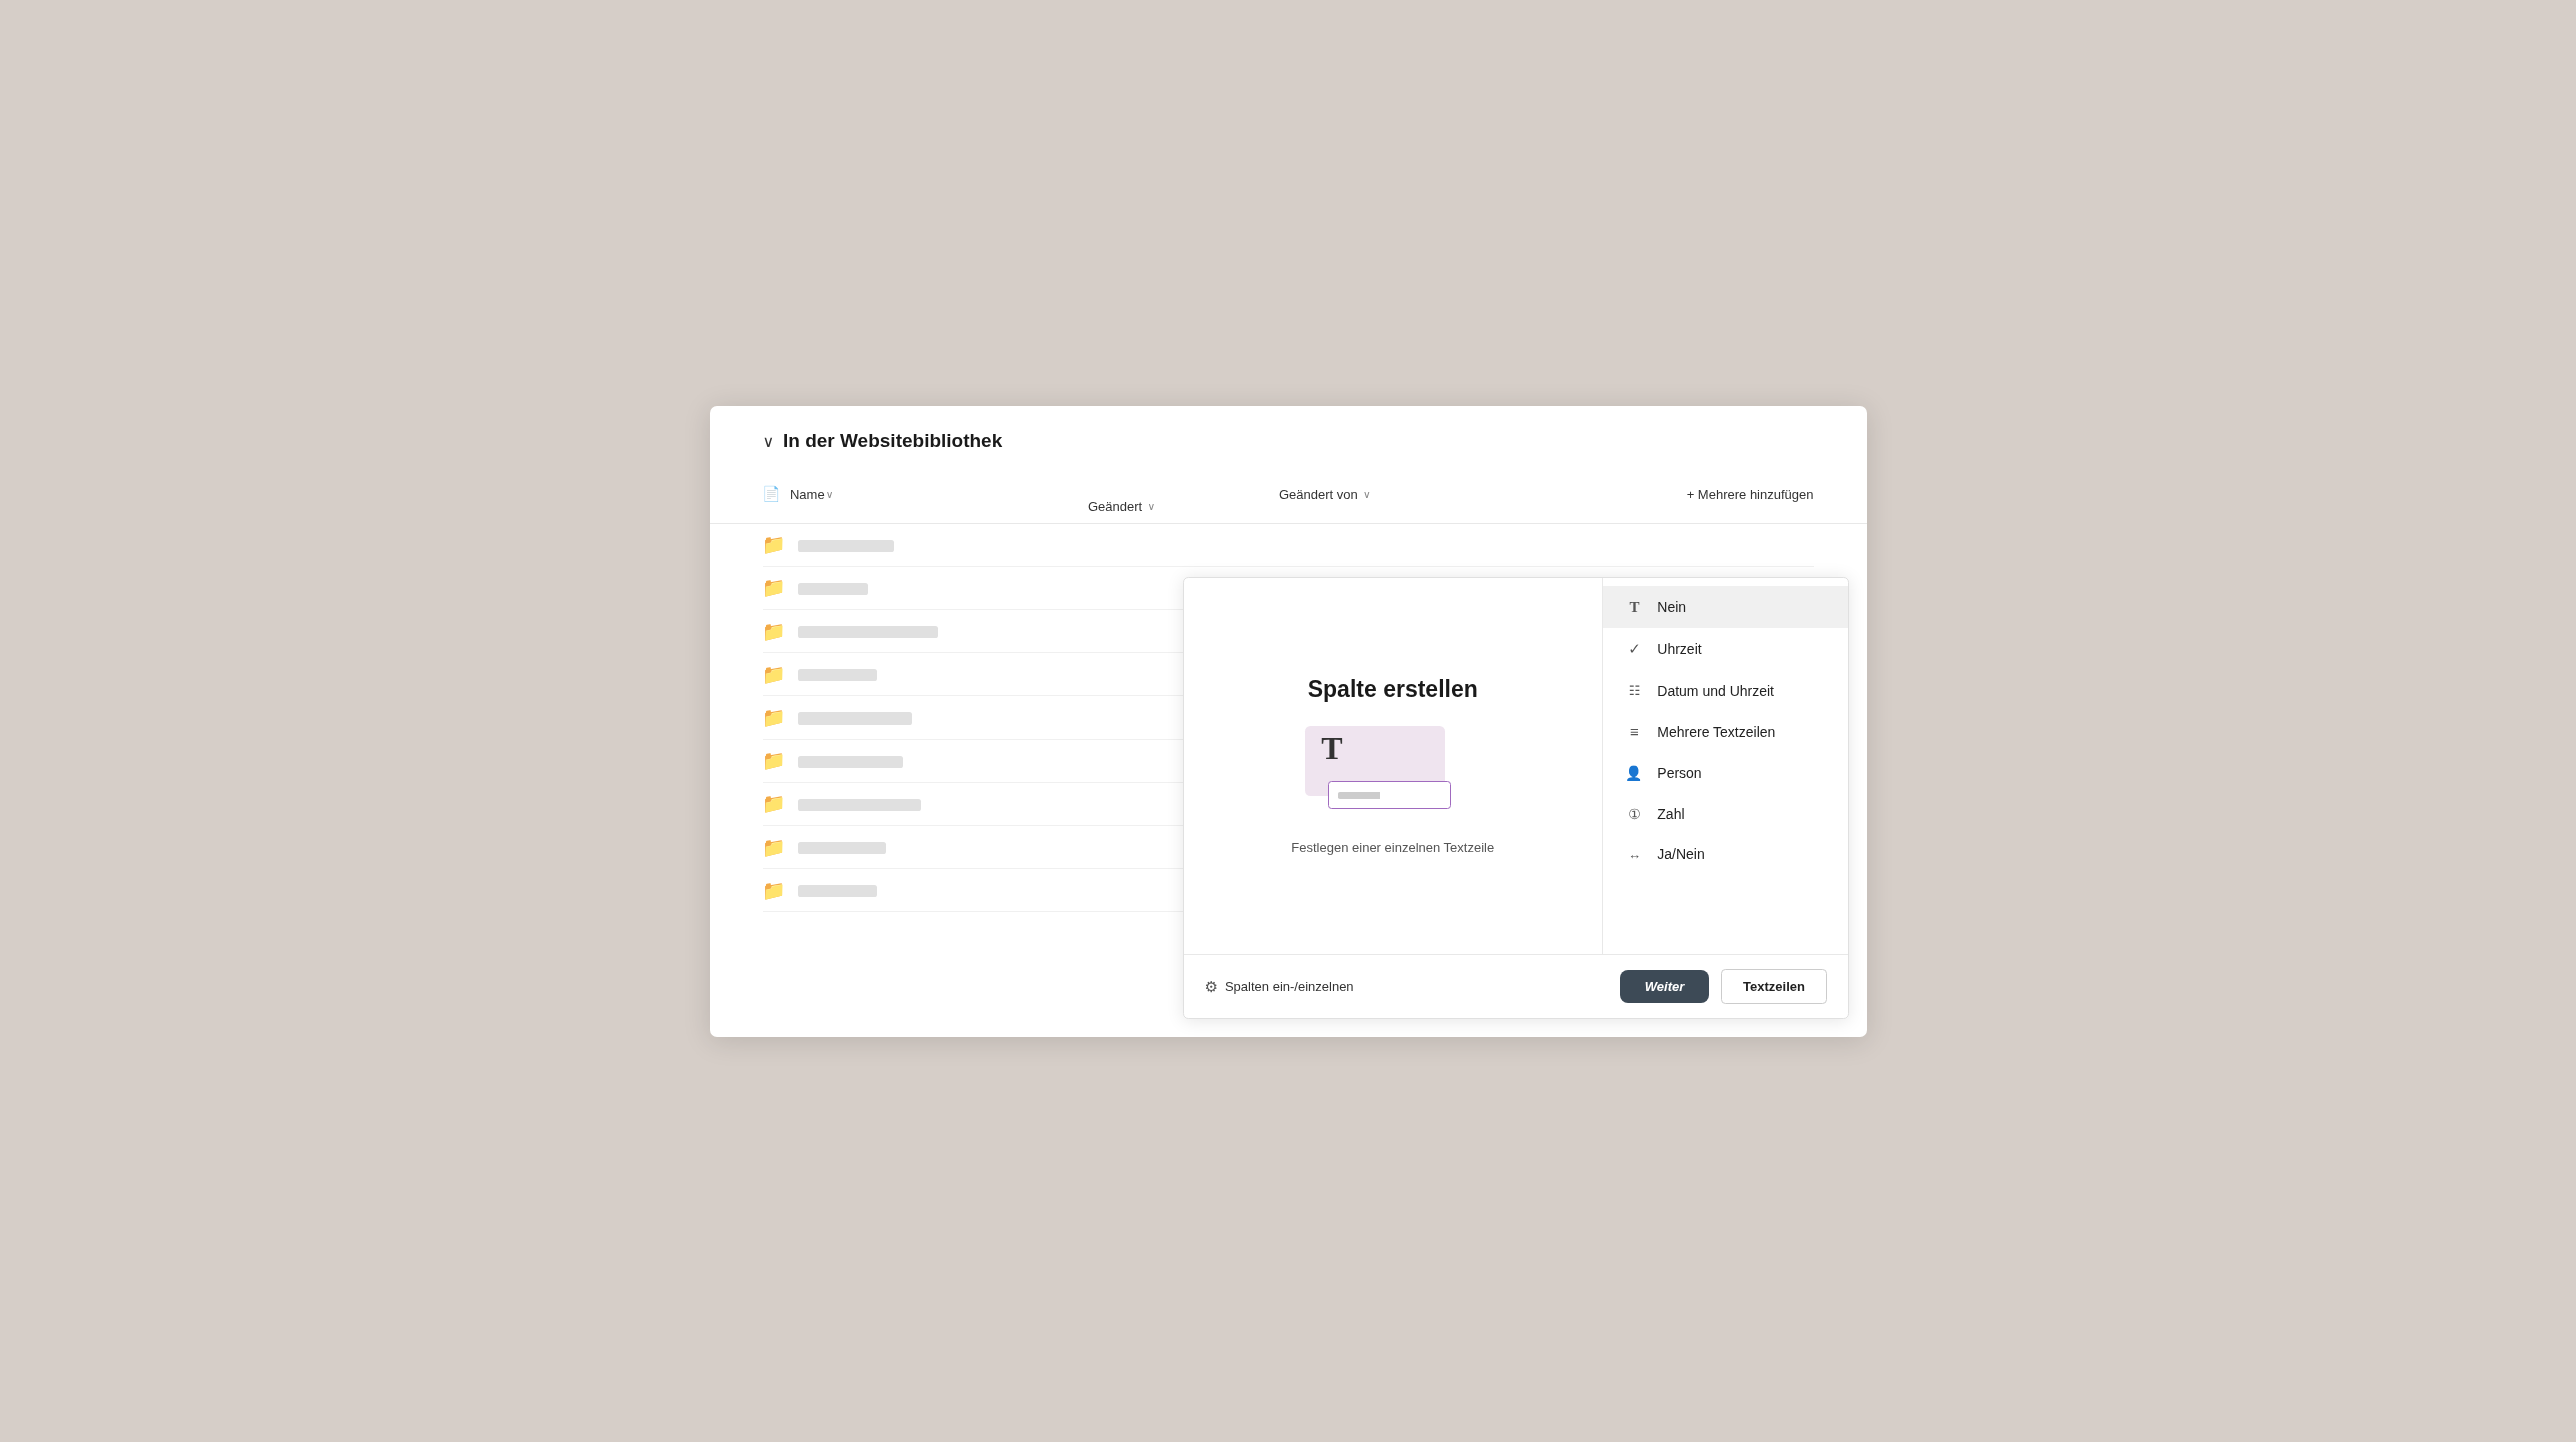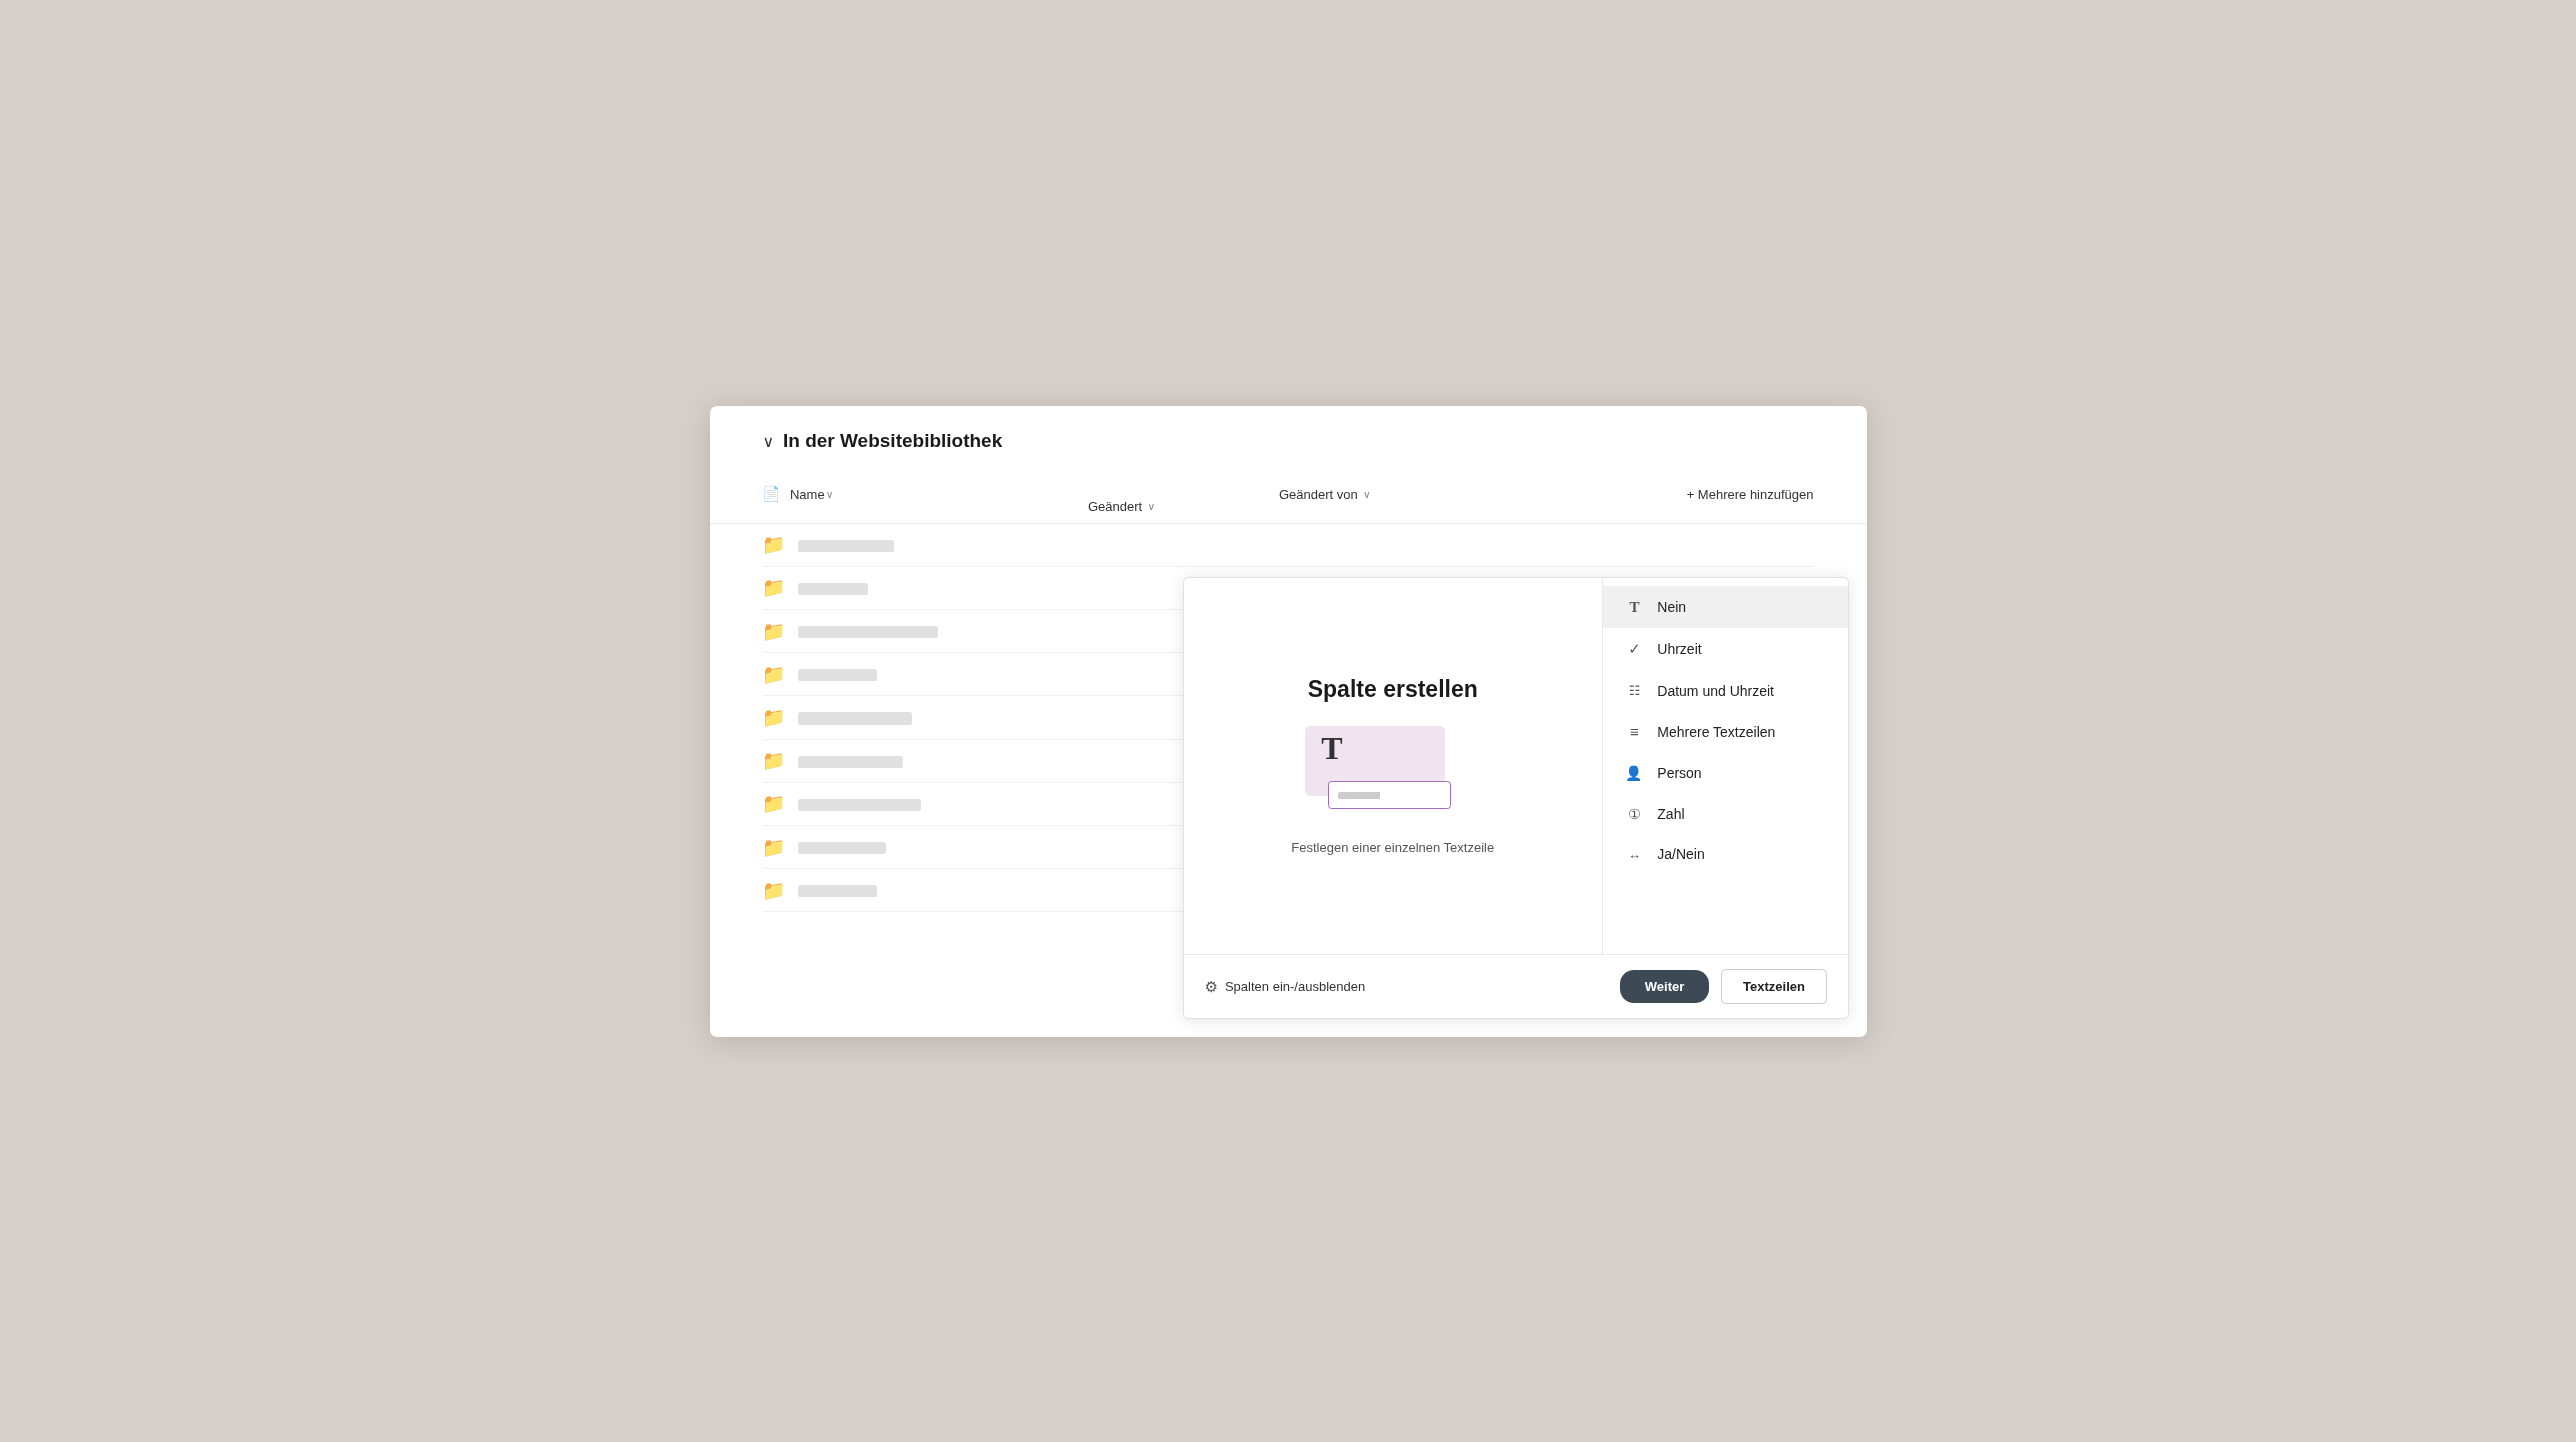--- a/index.html
+++ b/index.html
@@ -284,25 +284,26 @@
       font-size: 15px;
       color: #555;
     }
 
     .footer-spacer { flex: 1; }
 
     .btn-weiter {
       background: #3d4a56;
       color: #fff;
       border: none;
-      border-radius: 14px;
+      border-radius: 8px;
       padding: 8.8px 24.5px;
       font-size: 13px;
       font-weight: 600;
       cursor: pointer;
+      font-style: italic;
     }
 
     .btn-abbrechen {
       background: #fff;
       color: #222;
       border: 1.3px solid #ccc;
       border-radius: 4.4px;
       padding: 8.8px 21px;
       font-size: 13px;
       font-weight: 600;
@@ -420,21 +421,21 @@
         <div class="type-item">
           <span class="type-icon" style="font-size:13px;">↔</span>
           <span>Ja/Nein</span>
         </div>
       </div>
     </div>
 
     <div class="modal-footer">
       <div class="footer-settings">
         <span class="footer-settings-icon">⚙</span>
-        <span>Spalten ein-/ausblenden</span>
+        <span>Spalten ein-/einzelnen</span>
       </div>
       <div class="footer-spacer"></div>
       <button class="btn-weiter">Weiter</button>
       <button class="btn-abbrechen">Textzeilen</button>
     </div>
   </div>
 
 </div>
 
 

